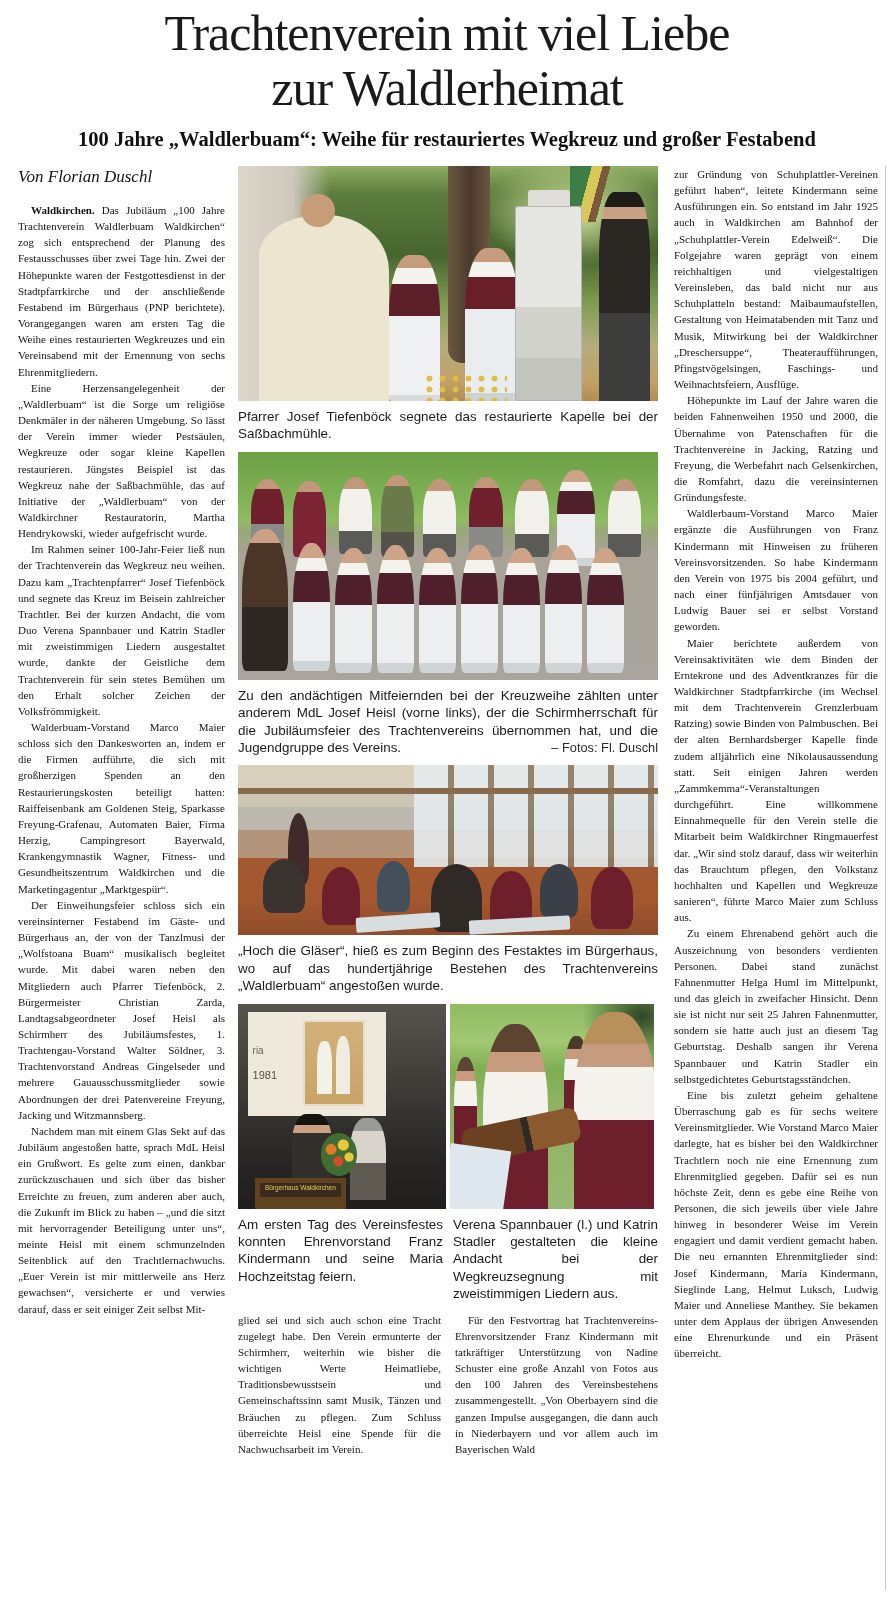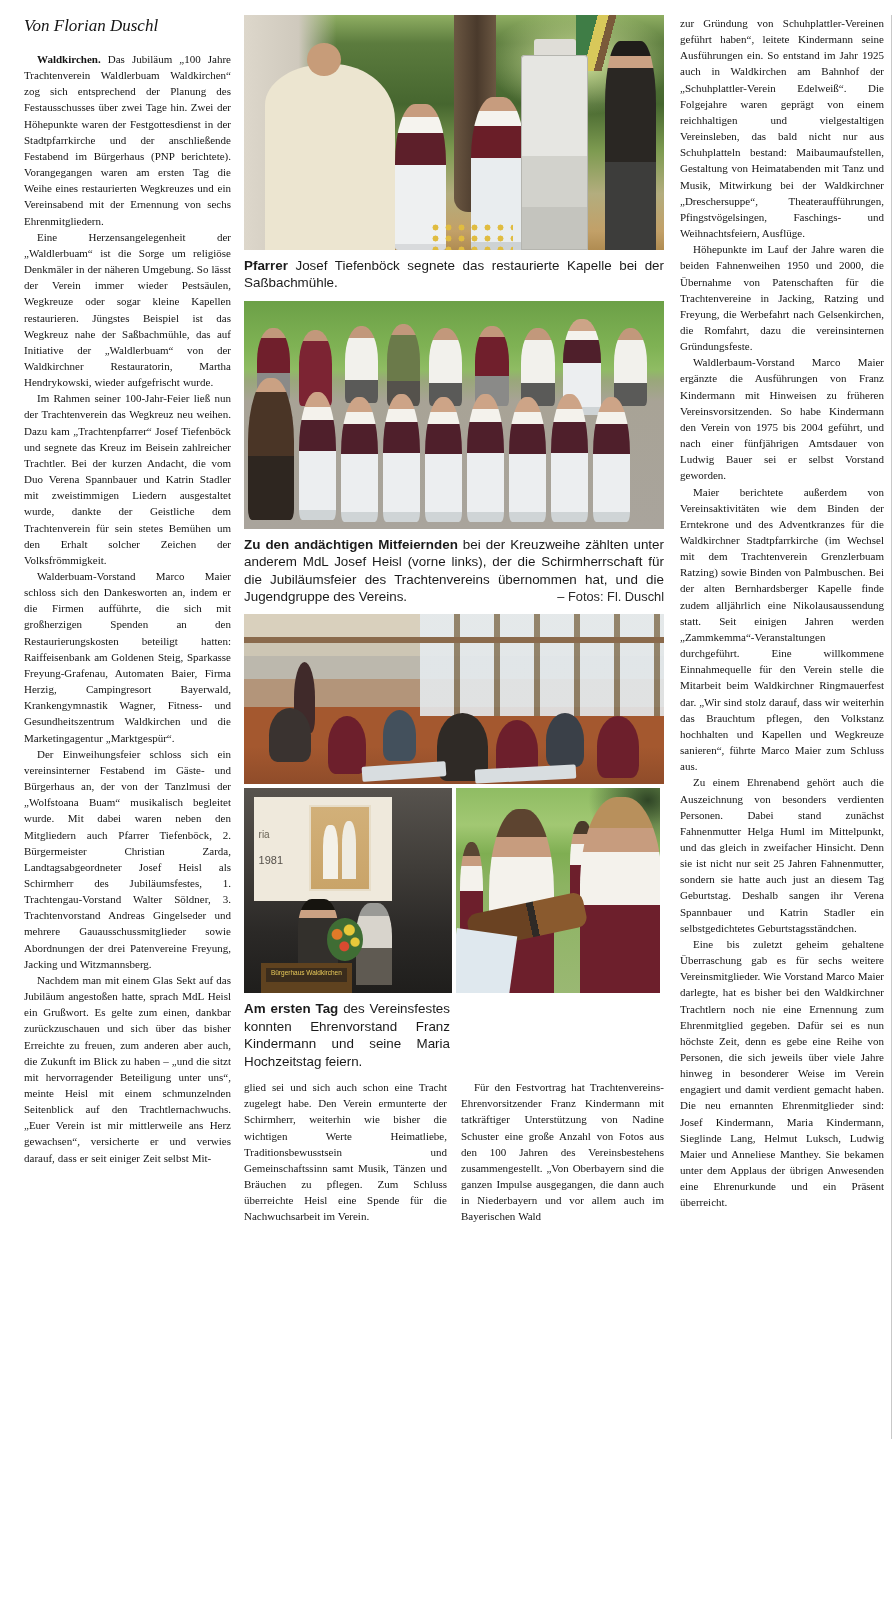--- a/index.html
+++ b/index.html
@@ -9,38 +9,38 @@
           font-family: "Liberation Serif", serif; color: #141414; }
 
   
   .masthead { text-align: center; padding-top: 6px; }
   .headline { font-family: "Liberation Serif", serif; font-weight: 400;
               font-size: 50px; line-height: 1.1; letter-spacing: -1px; color: #1a1a1a; }
   .headline .hl-line { display: block; }
   .subheadline { font-weight: 700; font-size: 20.5px; margin-top: 12px; color: #111; }
 
   
-  .content { display: flex; margin-top: 15px; padding-left: 24px; height: 1424px; }
+  .content { display: flex; margin-top: 15px; padding-left: 18px; height: 1424px; }
   .col { overflow: hidden; }
   .col-left  { width: 207px; height: 1424px; }
   .col-mid   { width: 420px; margin-left: 13px; margin-right: 16px; height: 1424px; }
   .col-right { width: 212px; height: 1424px; padding-right: 7px; border-right: 1px solid #c9c9c9; }
 
   .byline { font-style: italic; font-size: 17px; margin: 1px 0 15px; }
 
   p.body { font-size: 11px; line-height: 16.15px; text-align: justify;
            text-indent: 13px; hyphens: auto; -webkit-hyphens: auto; word-spacing: 0.02em; }
   p.body.cont { text-indent: 0; }
   p.body b.lead { font-weight: 700; }
 
   
   .caption { font-family: "Liberation Sans", sans-serif; font-size: 13.4px;
              line-height: 17.4px; text-align: justify; color: #1b1b1b;
              margin: 7px 0 9px; hyphens: auto; }
-  .caption b { font-weight: 700; }
+  .caption b { font-weight: 400; }
   .credit { float: right; font-size: 12.8px; color: #2a2a2a; }
 
   
   .photo { position: relative; overflow: hidden; width: 100%; }
   .photo div, .photo span { position: absolute; }
 
   #photo1 { height: 235px; background:
       radial-gradient(ellipse 150px 85px at 80% 20%, #d2e39c 0%, rgba(210,227,156,0) 62%),
       linear-gradient(90deg, #ddd7cb 0%, #cfc9bd 13%, rgba(0,0,0,0) 22%),
       linear-gradient(180deg, #8fae62 0%, #5c7c3e 12%, #46662f 38%, #7e9b51 58%, #b3ad7e 76%, #c2a068 92%, #b08c52 100%); }
@@ -126,20 +126,27 @@
   .cap-row .caption { width: 206px; }
 
   .txt-row { display: flex; gap: 14px; }
   .txt-col { width: 203px; height: 252px; overflow: hidden; }
 </style>
 </head>
 <body>
 
 <div class="page">
 
+  <div class="masthead">
+    <h1 class="headline">
+      <span class="hl-line">Trachtenverein mit viel Liebe</span>
+      <span class="hl-line">zur Waldlerheimat</span>
+    </h1>
+    <div class="subheadline">100 Jahre „Waldlerbuam“: Weihe für restauriertes Wegkreuz und großer Festabend</div>
+  </div>
 
   <div class="content">
 
     <div class="col col-left">
       <div class="byline">Von Florian Duschl</div>
       <p class="body"><b class="lead">Waldkirchen.</b><span> Das Jubiläum „100 Jahre Trachtenverein Waldlerbuam Waldkirchen“ zog sich entsprechend der Planung des Festausschusses über zwei Tage hin. Zwei der Höhepunkte waren der Festgottesdienst in der Stadtpfarrkirche und der anschließende Festabend im Bürgerhaus (PNP berichtete). Vorangegangen waren am ersten Tag die Weihe eines restaurierten Wegkreuzes und ein Vereinsabend mit der Ernennung von sechs Ehrenmitgliedern.</span></p>
       <p class="body"><span>Eine Herzensangelegenheit der „Waldlerbuam“ ist die Sorge um religiöse Denkmäler in der näheren Umgebung. So lässt der Verein immer wieder Pestsäulen, Wegkreuze oder sogar kleine Kapellen restaurieren. Jüngstes Beispiel ist das Wegkreuz nahe der Saßbachmühle, das auf Initiative der „Waldlerbuam“ von der Waldkirchner Restauratorin, Martha Hendrykowski, wieder aufgefrischt wurde.</span></p>
       <p class="body"><span>Im Rahmen seiner 100-Jahr-Feier ließ nun der Trachtenverein das Wegkreuz neu weihen. Dazu kam „Trachtenpfarrer“ Josef Tiefenböck und segnete das Kreuz im Beisein zahlreicher Trachtler. Bei der kurzen Andacht, die vom Duo Verena Spannbauer und Katrin Stadler mit zweistimmigen Liedern ausgestaltet wurde, dankte der Geistliche dem Trachtenverein für sein stetes Bemühen um den Erhalt solcher Zeichen der Volksfrömmigkeit.</span></p>
       <p class="body"><span>Walderbuam-Vorstand Marco Maier schloss sich den Dankesworten an, indem er die Firmen aufführte, die sich mit großherzigen Spenden an den Restaurierungskosten beteiligt hatten: Raiffeisenbank am Goldenen Steig, Sparkasse Freyung-Grafenau, Automaten Baier, Firma Herzig, Campingresort Bayerwald, Krankengymnastik Wagner, Fitness- und Gesundheitszentrum Waldkirchen und die Marketingagentur „Marktgespür“.</span></p>
       <p class="body"><span>Der Einweihungsfeier schloss sich ein vereinsinterner Festabend im Gäste- und Bürgerhaus an, der von der Tanzlmusi der „Wolfstoana Buam“ musikalisch begleitet wurde. Mit dabei waren neben den Mitgliedern auch Pfarrer Tiefenböck, 2. Bürgermeister Christian Zarda, Landtagsabgeordneter Josef Heisl als Schirmherr des Jubiläumsfestes, 1. Trachtengau-Vorstand Walter Söldner, 3. Trachtenvorstand Andreas Gingelseder und mehrere Gauausschussmitglieder sowie Abordnungen der drei Patenvereine Freyung, Jacking und Witzmannsberg.</span></p>
@@ -191,20 +198,21 @@
         <span class="fg blob" style="left:6%;  top:55%; width:10%; height:32%; background:#3a3330;"></span>
         <span class="fg blob" style="left:20%; top:60%; width:9%;  height:34%; background:#6d1f2c;"></span>
         <span class="fg blob" style="left:33%; top:56%; width:8%;  height:30%; background:#43505c;"></span>
         <span class="fg blob" style="left:46%; top:58%; width:12%; height:40%; background:#2f2a26;"></span>
         <span class="fg blob" style="left:60%; top:62%; width:10%; height:36%; background:#6d1f2c;"></span>
         <span class="fg blob" style="left:72%; top:58%; width:9%;  height:32%; background:#3a4048;"></span>
         <span class="fg blob" style="left:84%; top:60%; width:10%; height:36%; background:#6d1f2c;"></span>
         <span class="tbl" style="left:28%; top:88%; width:20%; height:9%; transform:rotate(-4deg);"></span>
         <span class="tbl" style="left:55%; top:90%; width:24%; height:8%; transform:rotate(-3deg);"></span>
       </div>
+      <div class="caption"><b>„Hoch die Gläser“</b><span>, hieß es zum Beginn des Festaktes im Bürgerhaus, wo auf das hundertjährige Bestehen des Trachtenvereins „Waldlerbuam“ angestoßen wurde.</span></div>
 
       <div class="duo-row">
         <div class="photo" id="photo4">
           <div class="screen"></div>
           <div class="slide"></div>
           <span class="slide-fig1"></span>
           <span class="slide-fig2"></span>
           <span class="slide-frag">ria</span>
           <span class="slide-year">1981</span>
           <div class="man4"></div>
@@ -219,20 +227,21 @@
           <span class="bg5b"></span>
           <div class="w5a"></div>
           <div class="w5b"></div>
           <div class="guitar"></div>
           <div class="sheet"></div>
         </div>
       </div>
 
       <div class="cap-row">
         <div class="caption"><b>Am ersten Tag</b><span> des Vereinsfestes konnten Ehrenvorstand Franz Kindermann und seine Maria Hochzeitstag feiern.</span></div>
+        <div class="caption"><b>Verena Spannbauer</b><span> (l.) und Katrin Stadler gestalteten die kleine Andacht bei der Wegkreuzsegnung mit zweistimmigen Liedern aus.</span></div>
       </div>
 
       <div class="txt-row">
         <div class="txt-col">
           <p class="body cont"><span>glied sei und sich auch schon eine Tracht zugelegt habe. Den Verein ermunterte der Schirmherr, weiterhin wie bisher die wichtigen Werte Heimatliebe, Traditionsbewusstsein und Gemeinschaftssinn samt Musik, Tänzen und Bräuchen zu pflegen. Zum Schluss überreichte Heisl eine Spende für die Nachwuchsarbeit im Verein.</span></p>
         </div>
         <div class="txt-col">
           <p class="body"><span>Für den Festvortrag hat Trachtenvereins-Ehrenvorsitzender Franz Kindermann mit tatkräftiger Unterstützung von Nadine Schuster eine große Anzahl von Fotos aus den 100 Jahren des Vereinsbestehens zusammengestellt. „Von Oberbayern sind die ganzen Impulse ausgegangen, die dann auch in Niederbayern und vor allem auch im Bayerischen Wald</span></p>
         </div>
       </div>

